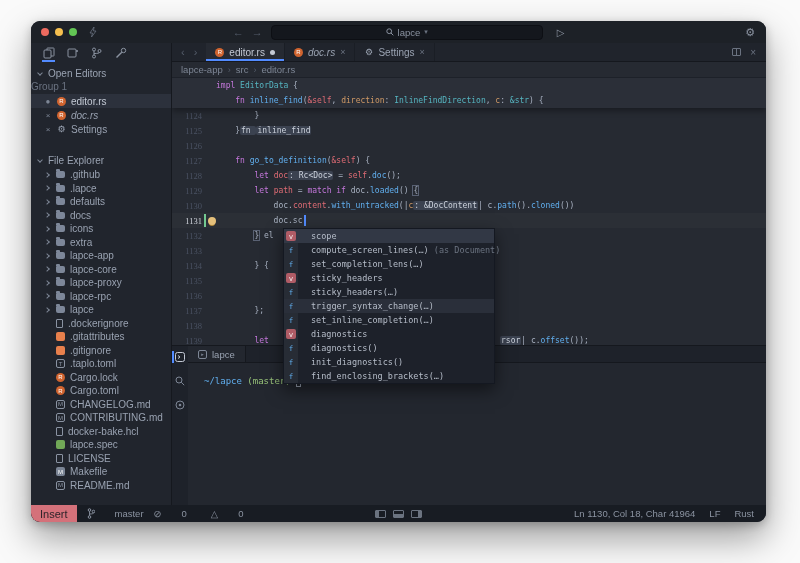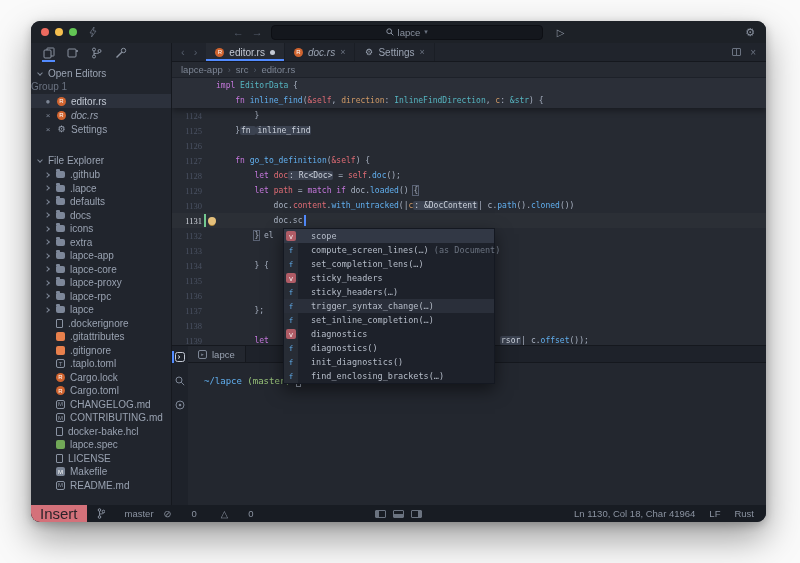--- a/index.html
+++ b/index.html
@@ -122,21 +122,21 @@
   .panelmain { flex:1; display:flex; flex-direction:column; min-width:0; }
   .termtabs { height:17px; flex:0 0 17px; background:#1e222a; display:flex; border-bottom:1px solid #15181e; }
   .termtab { display:flex; align-items:center; gap:5px; padding:0 10px; background:#23272f; color:#9aa3b2; font-size:9.5px; border-right:1px solid #15181e; }
   .term-ic { width:9px; height:9px; border:1px solid #7d8695; border-radius:2px; display:flex; align-items:center; justify-content:center; font-size:5px; color:#7d8695; }
   .termbody { flex:1; padding:13px 0 0 16px; font-family:"DejaVu Sans Mono", monospace; font-size:9px; }
   .t-path{color:#61afef}.t-branch{color:#98c379}
   .t-cursor{display:inline-block;width:5px;height:10px;border:1px solid #9aa3b2;margin-left:5px;vertical-align:middle}
 
   
   .statusbar { height:17px; flex:0 0 17px; background:#181c23; display:flex; align-items:center; font-size:9.5px; color:#8b93a1; position:relative; }
-  .mode-badge { height:17px; padding:0 9px; background:#d4717a; color:#2d2329; display:flex; align-items:center; font-size:15px; }
+  .mode-badge { height:17px; padding:0 9px; background:#d4717a; color:#2d2329; display:flex; align-items:center; font-size:11px; }
   .sb-item { display:flex; align-items:center; gap:20px; margin-left:10px; }
   .sb-center { position:absolute; left:0; right:0; display:flex; justify-content:center; gap:7px; pointer-events:none; }
   .sb-center > * { pointer-events:auto; }
   .ptog { width:11px; height:8px; border:1px solid #6b7380; border-radius:1px; position:relative; }
   .ptog i { position:absolute; background:#6b7380; }
   .ptog.left i { left:0; top:0; bottom:0; width:3px; }
   .ptog.bottom i { left:0; right:0; bottom:0; height:3px; }
   .ptog.right i { right:0; top:0; bottom:0; width:3px; }
   .sb-right { margin-left:auto; display:flex; align-items:center; gap:14px; padding-right:12px; }
   svg { display:block; }

